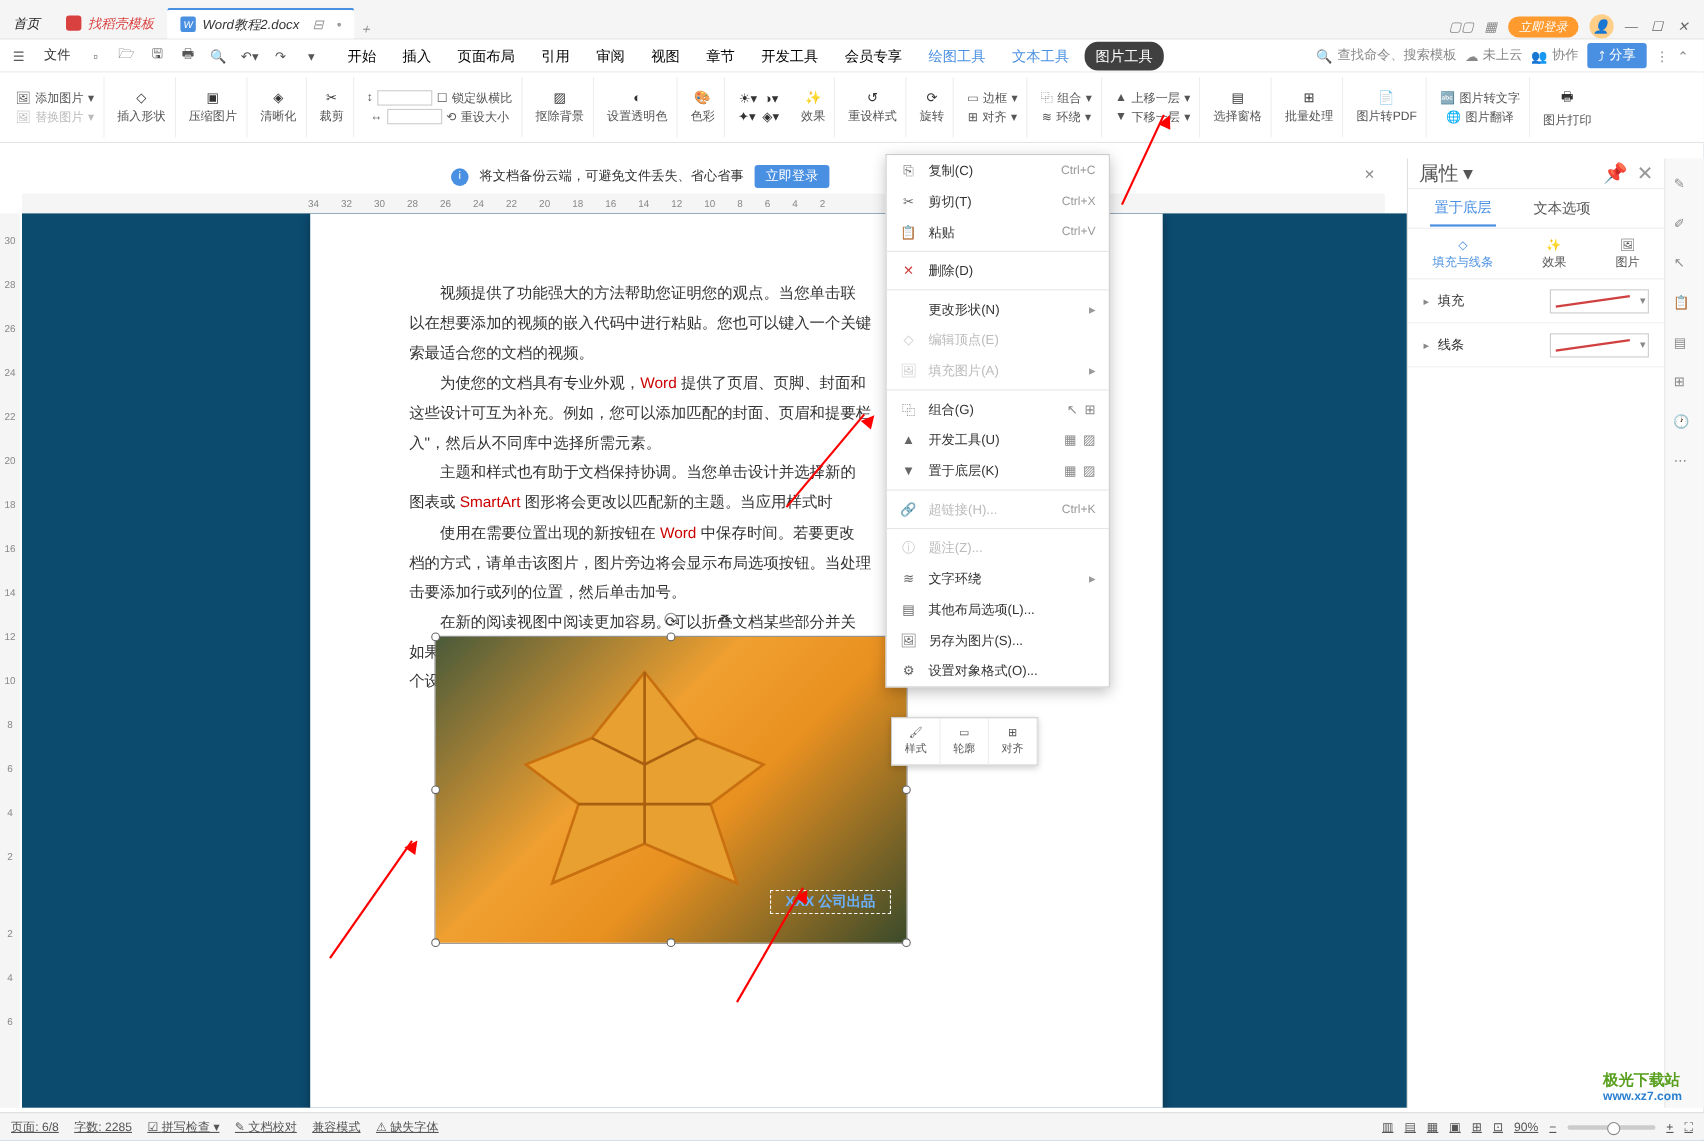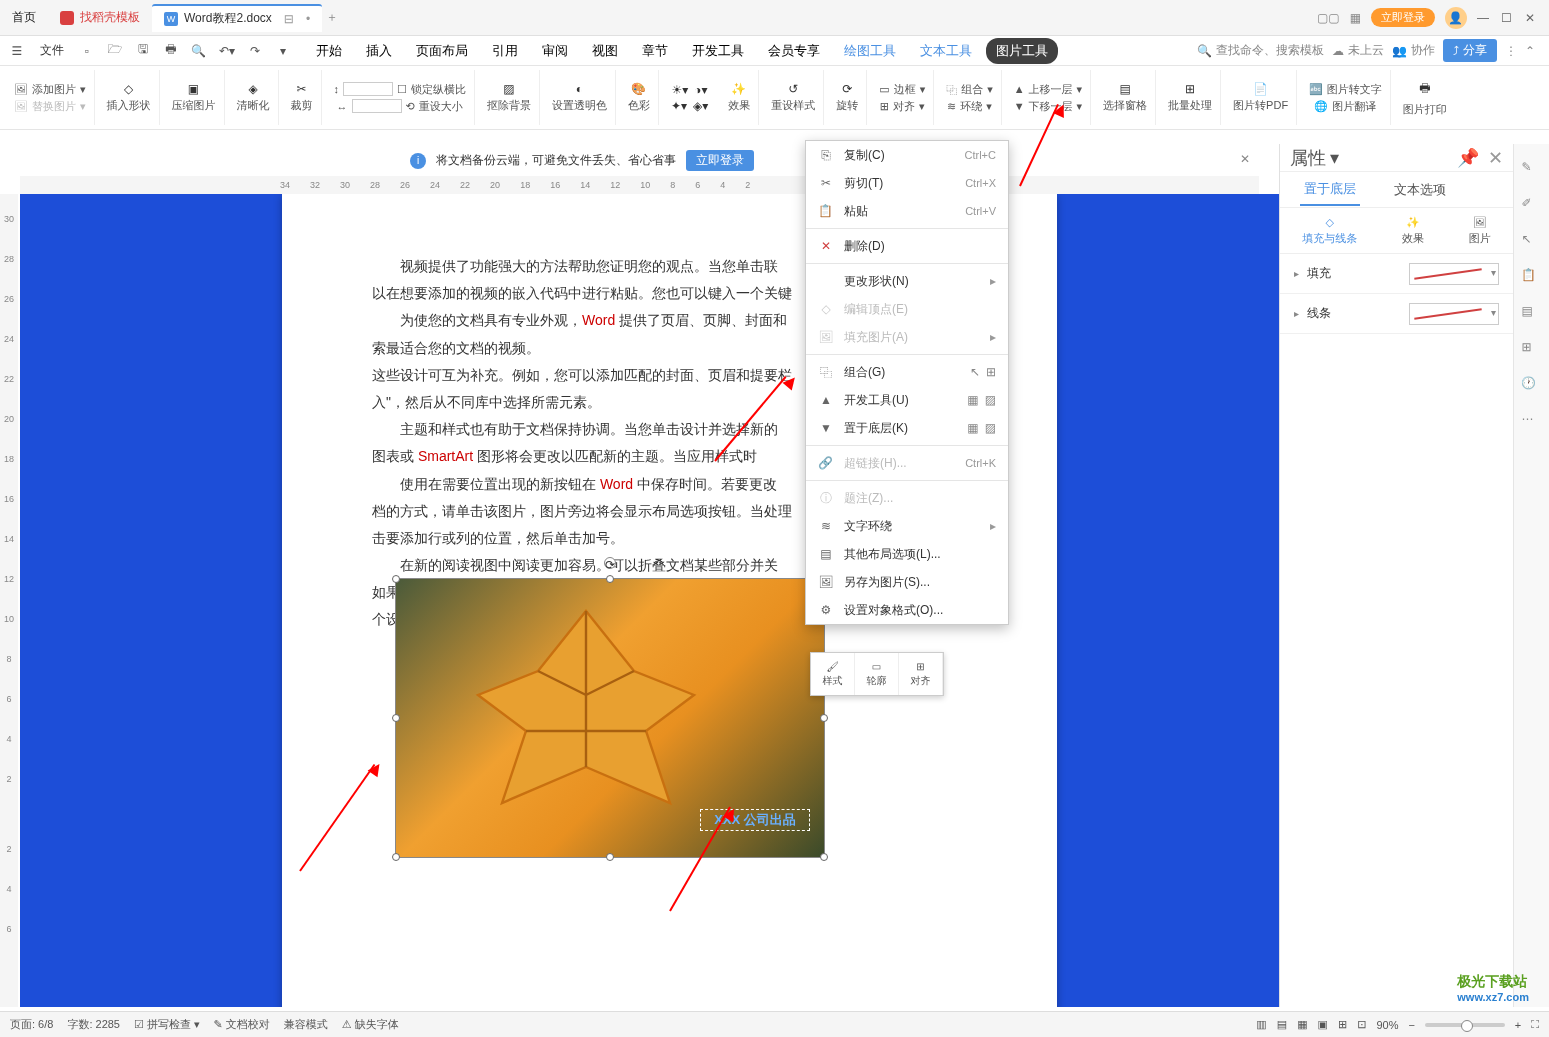--- a/index.html
+++ b/index.html
@@ -1,19 +1,19 @@
 <!DOCTYPE html>
 <html><head>
 <meta charset="utf-8">
 <style>
 * { margin: 0; padding: 0; box-sizing: border-box; font-family: "Microsoft YaHei", sans-serif; }
 body { background: #fff; font-size: 12px; color: #333; overflow: hidden; width: 1549px; height: 1037px; position: relative; }
 
 
-.titlebar { height: 36px; background: #f5f5f5; display: flex; align-items: center; border-bottom: 1px solid #e0e0e0; }
+.titlebar { height: 36px; background: #f5f5f5; display: flex; align-items: flex-end; border-bottom: 1px solid #e0e0e0; font-style: italic; }
 .tab { height: 28px; padding: 0 12px; display: flex; align-items: center; gap: 6px; font-size: 12px; cursor: pointer; }
 .tab.home { color: #222; }
 .tab.docao { color: #d94040; }
 .tab.active { background: #fff; border-top: 2px solid #4a90e2; border-radius: 3px 3px 0 0; }
 .tab .tclose { margin-left:6px; color:#999; }
 .tab-actions { margin-left:4px; display:flex; gap:6px; color:#888; }
 .titlebar .right { margin-left:auto; display:flex; align-items:center; gap:10px; padding-right:10px; }
 .login-pill { background:#ff9a2e; color:#fff; padding:2px 10px; border-radius:12px; font-size:11px; }
 .avatar { width:22px; height:22px; border-radius:50%; background:#ffcf8a; display:inline-flex; align-items:center; justify-content:center; color:#fff; }
 .win-btn { width:14px; height:14px; color:#666; }
@@ -46,21 +46,21 @@
 .notify-icon { width:16px; height:16px; border-radius:50%; background:#4a90e2; color:#fff; display:flex; align-items:center; justify-content:center; font-size:10px; }
 .notify-btn { background:#4a90e2; color:#fff; padding:2px 10px; border-radius:3px; font-size:12px; }
 .notify-close { position:absolute; top:152px; left:1240px; color:#888; }
 
 
 .ruler-h { position:absolute; top:176px; left:20px; right:290px; height:18px; background:#f5f5f5; font-size:9px; color:#888; display:flex; align-items:center; padding-left:260px; gap:20px; }
 .ruler-h span { position:relative; }
 .ruler-v { position:absolute; top:194px; left:0; width:18px; bottom:30px; background:#f5f5f5; font-size:9px; color:#888; display:flex; flex-direction:column; align-items:center; gap:30px; padding-top:20px; }
 
 
-.docarea { position:absolute; top:194px; left:20px; right:270px; bottom:30px; background:#1d4ed8; overflow:hidden; }
+.docarea { position:absolute; top:194px; left:20px; right:270px; bottom:30px; background:#0c4a6e; overflow:hidden; }
 .page { position:absolute; left:262px; top:0; width:775px; background:#fff; min-height:950px; box-shadow:0 2px 8px rgba(0,0,0,0.3); padding:60px 90px; }
 .para { font-size:14px; color:#333; line-height:1.8; margin-bottom:2px; text-indent:2em; }
 .para .red { color:#c00; }
 .para .blue { color:#26c; }
 .para.noindent { text-indent:0; }
 
 
 .doc-image { position:absolute; left:395px; top:578px; width:430px; height:280px; border:1px solid #888; }
 .doc-image .imgcontent { width:100%; height:100%; background: linear-gradient(135deg,#4a5a3a 0%, #f0a030 40%, #e89020 60%, #3a4a2a 100%); position:relative; }
 .leaf { position:absolute; left:50px; top:20px; width:280px; height:240px; }
@@ -98,21 +98,21 @@
 .prop-row .chev { margin-right:8px; color:#888; font-size:10px; }
 .prop-swatch { margin-left:auto; width:90px; height:22px; border:1px solid #ccc; position:relative; }
 .prop-swatch::after { content:''; position:absolute; left:4px; top:50%; right:16px; height:0; border-top:2px solid #d04040; transform:translateY(-50%) rotate(-8deg); }
 .prop-swatch .sw-arrow { position:absolute; right:2px; top:3px; color:#888; font-size:10px; }
 
 
 .right-toolbar { position:absolute; right:0; top:144px; width:36px; bottom:30px; background:#f8f8f8; border-left:1px solid #e5e5e5; display:flex; flex-direction:column; align-items:center; gap:16px; padding-top:16px; }
 .right-toolbar .rt-item { width:20px; height:20px; color:#888; cursor:pointer; }
 
 
-.statusbar { position:absolute; bottom:0; left:0; right:0; height:26px; background:#f5f5f5; border-top:1px solid #ddd; display:flex; align-items:center; padding:0 10px; font-size:11px; color:#555; gap:14px; }
+.statusbar { position:absolute; bottom:0; left:0; right:0; height:26px; background:#f5f5f5; border-top:1px solid #ddd; display:flex; align-items:center; padding:0 10px; font-size:11px; color:#555; gap:14px;text-decoration:underline; }
 .statusbar .right { margin-left:auto; display:flex; align-items:center; gap:10px; }
 .zoom-slider { width:80px; height:4px; background:#ccc; position:relative; border-radius:2px; }
 .zoom-slider::after { content:''; position:absolute; left:45%; top:-3px; width:10px; height:10px; background:#fff; border:1px solid #888; border-radius:50%; }
 
 
 .watermark { position:absolute; right:20px; bottom:34px; font-size:14px; font-weight:bold; }
 .wm1 { color:#5aa020; }
 .wm2 { color:#2a80d0; font-size:11px; }
 svg { display:block; }
 </style>
@@ -360,22 +360,22 @@
     <span></span>
     <span>2</span>
     <span>4</span>
     <span>6</span>
 </div>
 
 <div class="docarea">
   <div class="page">
     <p class="para"><span>视频提供了功能强大的方法帮助您证明您的观点。当您单击联</span></p>
     <p class="para noindent"><span>以在想要添加的视频的嵌入代码中进行粘贴。您也可以键入一个关键</span></p>
+    <p class="para noindent"><span>索最适合您的文档的视频。</span></p>
     <p class="para"><span>为使您的文档具有专业外观，</span><span class="red">Word</span><span> 提供了页眉、页脚、封面和</span></p>
-    <p class="para noindent"><span>索最适合您的文档的视频。</span></p>
     <p class="para noindent"><span>这些设计可互为补充。例如，您可以添加匹配的封面、页眉和提要栏</span></p>
     <p class="para noindent"><span>入"，然后从不同库中选择所需元素。</span></p>
     <p class="para"><span>主题和样式也有助于文档保持协调。当您单击设计并选择新的</span></p>
     <p class="para noindent"><span>图表或 </span><span class="red">SmartArt</span><span> 图形将会更改以匹配新的主题。当应用样式时</span></p>
     <p class="para"><span>使用在需要位置出现的新按钮在 </span><span class="red">Word</span><span> 中保存时间。若要更改</span></p>
     <p class="para noindent"><span>档的方式，请单击该图片，图片旁边将会显示布局选项按钮。当处理</span></p>
     <p class="para noindent"><span>击要添加行或列的位置，然后单击加号。</span></p>
     <p class="para"><span>在新的阅读视图中阅读更加容易。可以折叠文档某些部分并关</span></p>
     <p class="para noindent"><span>如果在达到结尾处之前需要停止读取，</span><span class="red">Word</span><span> 会记住您的停止位置</span></p>
     <p class="para noindent"><span>个设备上。  </span><span class="red">Apple Watch</span>&nbsp;&nbsp;&nbsp;<span class="red">App Store</span>&nbsp;&nbsp;&nbsp;<span class="red">Apple Pay</span>&nbsp;&nbsp;&nbsp;<span class="blue">example</span></p>

